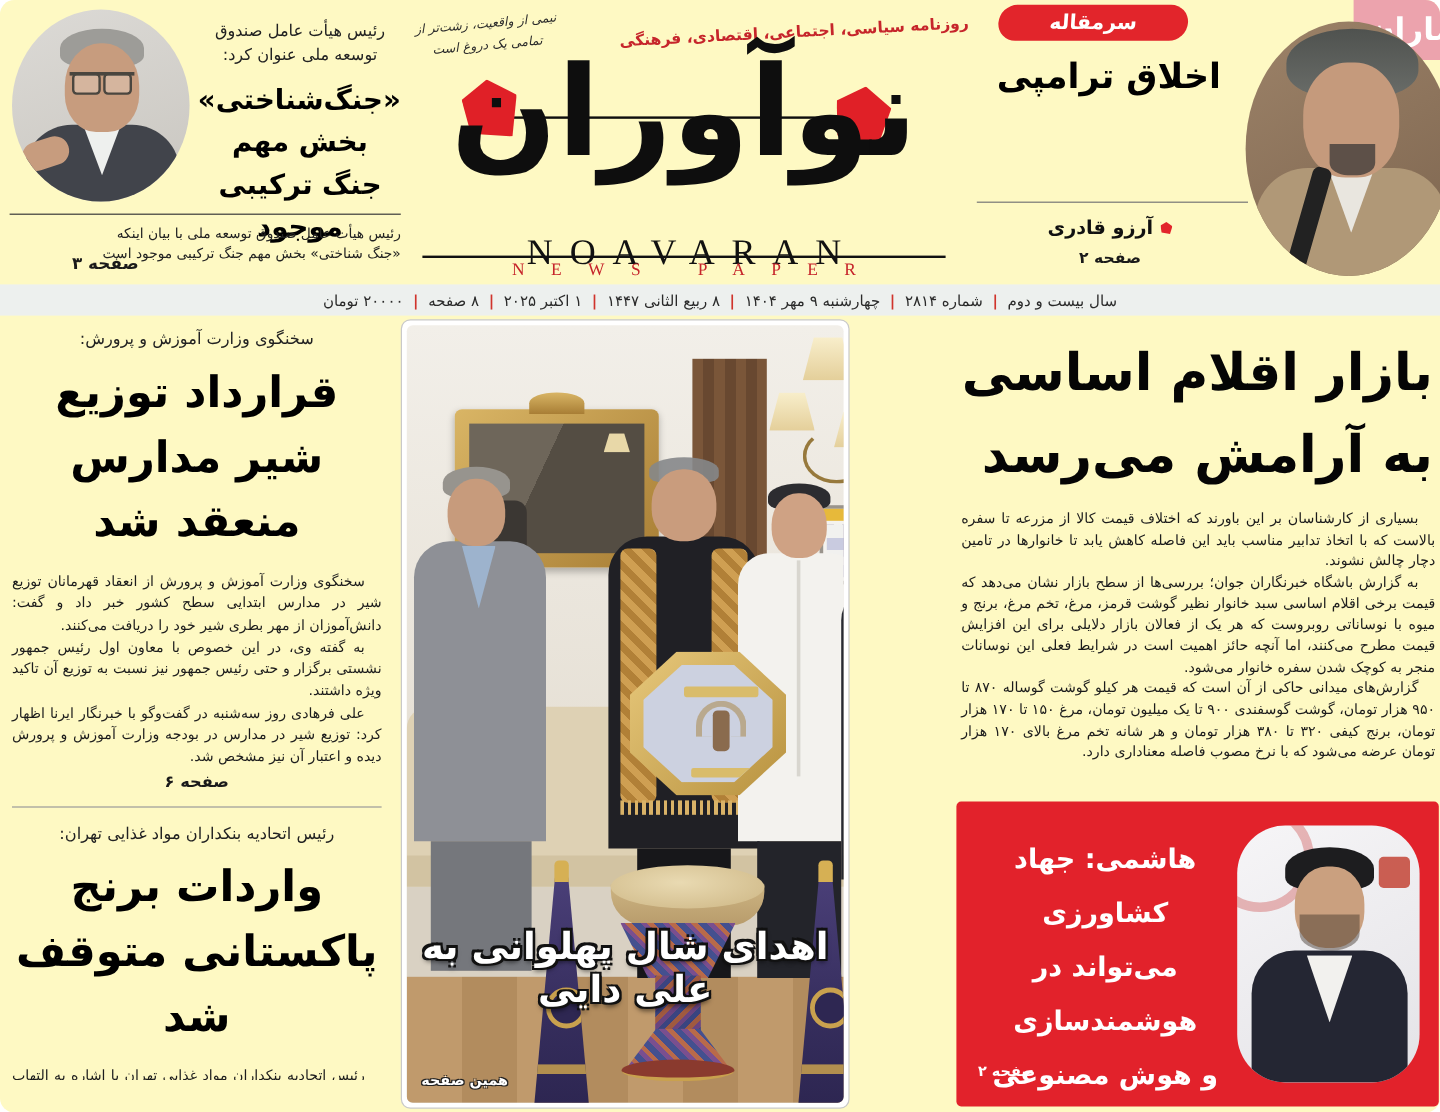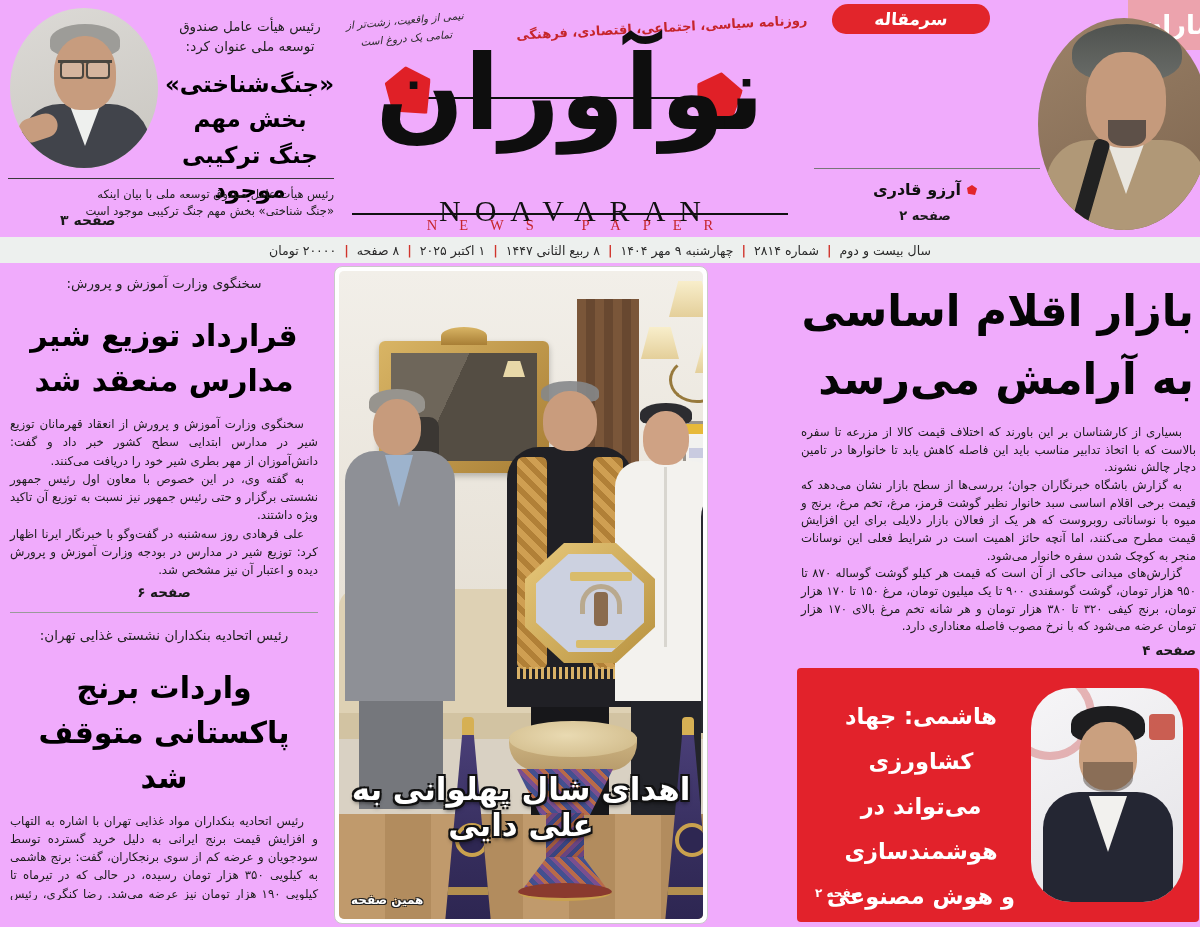--- a/index.html
+++ b/index.html
@@ -1,18 +1,18 @@
 <!DOCTYPE html>
 <html lang="fa"><head>
 <meta charset="utf-8">
 <style>
   * { margin:0; padding:0; box-sizing:border-box; }
   html,body { background:#fff; }
   body { font-family:"DejaVu Sans", sans-serif; color:#1a1a1a; }
-  .page { position:relative; width:1200px; height:927px; background:#f0abfc; overflow:hidden; margin:0 auto; }
+  .page { position:relative; width:1200px; height:927px; background:#fef9c3; overflow:hidden; margin:0 auto;border-radius:12px; }
 
   
   .tl-block { position:absolute; left:8px; top:4px; width:326px; height:230px; }
   .tl-avatar { position:absolute; left:2px; top:4px; width:148px; height:160px; border-radius:50%;
                background:linear-gradient(160deg,#dcdad6,#c9c6c0); overflow:hidden; }
   .tl-face { position:absolute; left:44px; top:28px; width:62px; height:74px; border-radius:48% 48% 42% 42%; background:#c79c7e; }
   .tl-hair { position:absolute; left:40px; top:16px; width:70px; height:32px; border-radius:50% 50% 30% 30%; background:#9d9c98; }
   .tl-glasses { position:absolute; left:48px; top:52px; width:54px; height:16px;
                 border-top:3px solid #4a463f; }
   .tl-glasses::before,.tl-glasses::after { content:""; position:absolute; top:-2px; width:20px; height:14px;
@@ -77,21 +77,21 @@
   
   .dateline { position:absolute; left:0; top:237px; width:1200px; height:26px; background:#edf0ee;
               display:flex; align-items:center; justify-content:center; direction:rtl; font-size:12.5px; color:#2a2a2a; }
   .dateline span.seg { padding:0 4px; white-space:nowrap; }
   .dateline span.seg:not(:last-child)::after { content:"|"; color:#d0342c; margin-right:8px; font-weight:bold; }
 
   
   .left-col { position:absolute; left:0; top:263px; width:332px; height:637px; padding:12px 14px 0 10px;
               direction:rtl; overflow:hidden; }
   .lc-kicker { font-size:13.5px; text-align:center; color:#222; }
-  .lc-headline { font-size:30px; font-weight:bold; text-align:center; line-height:1.5; margin-top:22px; color:#000; }
+  .lc-headline { font-size:36px; font-weight:bold; text-align:center; line-height:1.5; margin-top:10px; color:#000; }
   .lc-body { font-size:11.8px; line-height:1.55; text-align:justify; margin-top:12px; color:#1c1c1c; }
   .lc-body p { text-indent:14px; }
   .lc-page { font-size:13.5px; font-weight:bold; margin-top:4px; direction:rtl; text-align:center; }
   .lc-div { border-top:1px solid #9a9a9a; margin:12px 0 14px 0; }
 
   
   .photo { position:absolute; left:334px; top:266px; width:374px; height:658px; background:#fff;
            border:1px solid #c9c9c9; border-radius:8px; padding:4px; }
   .scene { position:relative; width:100%; height:100%; border-radius:5px; overflow:hidden;
            background:linear-gradient(#f2efe9 0%, #e6e0d5 55%, #d9d1c3 70%); }
@@ -249,20 +249,21 @@
     <div class="logo-line"></div>
     <div class="logo-fa">نوآوران</div>
     <div class="logo-en">NOAVARAN</div>
     <div class="logo-en-rule"></div>
     <div class="logo-sub">NEWS PAPER</div>
   </div>
 
   <div class="editorial">
     <div class="watermark">جماران</div>
     <div class="ed-banner">سرمقاله</div>
+    <div class="ed-title">اخلاق ترامپی</div>
     <div class="ed-divider"></div>
     <div class="ed-author"><span class="ed-diamond"></span><span>آرزو قادری</span></div>
     <div class="ed-page">صفحه ۲</div>
     <div class="ed-avatar">
       <div class="ed-jacket"></div>
       <div class="ed-shirt"></div>
       <div class="ed-hair"></div>
       <div class="ed-face"></div>
       <div class="ed-stache"></div>
       <div class="ed-mic"></div>
@@ -285,21 +286,21 @@
       <div class="lc-headline">قرارداد توزیع شیر مدارس منعقد شد</div>
       <div class="lc-body">
         <p>سخنگوی وزارت آموزش و پرورش از انعقاد قهرمانان توزیع شیر در مدارس ابتدایی سطح کشور خبر داد و گفت: دانش‌آموزان از مهر بطری شیر خود را دریافت می‌کنند.</p>
         <p>به گفته وی، در این خصوص با معاون اول رئیس جمهور نشستی برگزار و حتی رئیس جمهور نیز نسبت به توزیع آن تاکید ویژه داشتند.</p>
         <p>علی فرهادی روز سه‌شنبه در گفت‌وگو با خبرنگار ایرنا اظهار کرد: توزیع شیر در مدارس در بودجه وزارت آموزش و پرورش دیده و اعتبار آن نیز مشخص شد.</p>
       </div>
       <div class="lc-page">صفحه ۶</div>
     </div>
     <div class="lc-div"></div>
     <div>
-      <div class="lc-kicker">رئیس اتحادیه بنکداران نشستی غذایی تهران:</div>
+      <div class="lc-kicker">رئیس اتحادیه بنکداران مواد غذایی تهران:</div>
       <div class="lc-headline">واردات برنج پاکستانی متوقف شد</div>
       <div class="lc-body">
         <p>رئیس اتحادیه بنکداران مواد غذایی تهران با اشاره به التهاب و افزایش قیمت برنج ایرانی به دلیل خرید گسترده توسط سودجویان و عرضه کم از سوی برنجکاران، گفت: برنج هاشمی به کیلویی ۳۵۰ هزار تومان رسیده، در حالی که در تیرماه تا کیلویی ۱۹۰ هزار تومان نیز عرضه می‌شد. رضا کنگری، رئیس اتحادیه بنکداران مواد غذایی تهران در گفت‌وگو با ایلنا در مورد نوسانات قیمت برنج، گفت: بازار برنج ایرانی دوباره ملتهب شده است.</p>
       </div>
       <div class="lc-page">صفحه ۳</div>
     </div>
     <div class="lc-div"></div>
     <div>
       <div class="lc-kicker">لیگ قهرمانان ربیع سطح دو؛</div>
 
@@ -386,21 +387,20 @@
   <div class="right-col">
     <div class="ms-headline">
       <span>بازار اقلام اساسی</span><br>
       <span>به آرامش می‌رسد</span>
     </div>
     <div class="ms-body">
       <p>بسیاری از کارشناسان بر این باورند که اختلاف قیمت کالا از مزرعه تا سفره بالاست که با اتخاذ تدابیر مناسب باید این فاصله کاهش یابد تا خانوارها در تامین دچار چالش نشوند.</p>
       <p>به گزارش باشگاه خبرنگاران جوان؛ بررسی‌ها از سطح بازار نشان می‌دهد که قیمت برخی اقلام اساسی سبد خانوار نظیر گوشت قرمز، مرغ، تخم مرغ، برنج و میوه با نوساناتی روبروست که هر یک از فعالان بازار دلایلی برای این افزایش قیمت مطرح می‌کنند، اما آنچه حائز اهمیت است در شرایط فعلی این نوسانات منجر به کوچک شدن سفره خانوار می‌شود.</p>
       <p>گزارش‌های میدانی حاکی از آن است که قیمت هر کیلو گوشت گوساله ۸۷۰ تا ۹۵۰ هزار تومان، گوشت گوسفندی ۹۰۰ تا یک میلیون تومان، مرغ ۱۵۰ تا ۱۷۰ هزار تومان، برنج کیفی ۳۲۰ تا ۳۸۰ هزار تومان و هر شانه تخم مرغ بالای ۱۷۰ هزار تومان عرضه می‌شود که با نرخ مصوب فاصله معناداری دارد.</p>
     </div>
-    <div class="ms-page">صفحه ۴</div>
 
     <div class="jihad-box">
       <div class="jb-text">
         <span>هاشمی: جهاد کشاورزی</span><br>
         <span>می‌تواند در هوشمندسازی</span><br>
         <span>و هوش مصنوعی</span><br>
         
       </div>
       <div class="jb-page">صفحه ۲</div>
       <div class="jb-photo">

